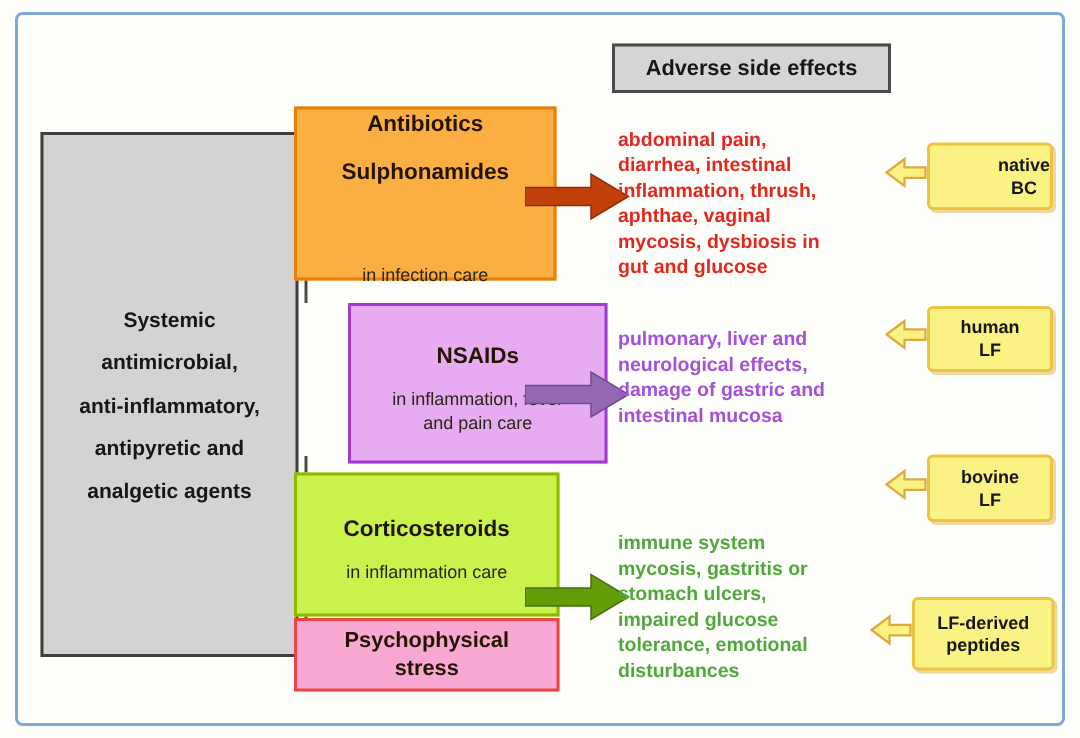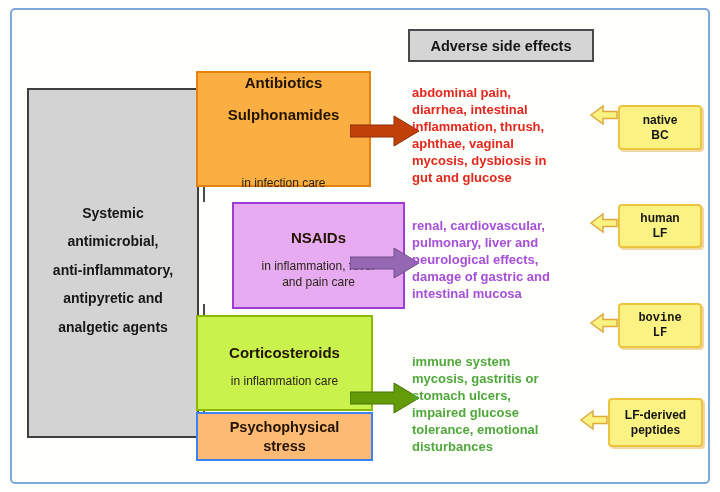--- a/index.html
+++ b/index.html
@@ -23,21 +23,21 @@
     display:flex;align-items:center;justify-content:center;text-align:center;
   }
   .agents-text{font-weight:bold;font-size:14px;line-height:28.5px;color:#161616;margin-top:14px;}
   .cat-box{
     position:absolute;text-align:center;
     display:flex;flex-direction:column;align-items:center;justify-content:center;
   }
   .cat-box.orange{left:196px;top:71px;width:171px;height:112px;background:#fbae42;border:2px solid #e8810b;gap:40px;}
   .cat-box.violet{left:196px;top:202px;width:169px;height:103px;background:#e7abf2;border:2px solid #a23bd6;margin-left:36px;}
   .cat-box.green1{left:196px;top:315px;width:173px;height:92px;background:#c9f24d;border:2px solid #8cb800;}
-  .cat-box.green2{left:196px;top:412px;width:173px;height:45px;background:#fdba74;border:2px solid #3b82f6;}
+  .cat-box.green2{left:196px;top:412px;width:173px;height:45px;background:#f9a8d4;border:2px solid #ef4444;}
   .cat-title{font-weight:bold;font-size:15px;color:#221400;line-height:32px;}
   .cat-box.green2 .cat-title{line-height:19px;font-size:14.5px;}
   .cat-sub{font-size:12px;color:#2b2417;line-height:16px;margin-top:4px;}
   .connector{position:absolute;left:203px;width:2px;background:#4a4a4a;}
   .conn1{top:184px;height:18px;}
   .conn2{top:304px;height:11px;}
   .conn3{top:406px;height:6px;}
   .big-arrow{position:absolute;width:70px;height:36px;}
   .arr1{left:350px;top:113px;}
   .arr2{left:350px;top:245px;}
@@ -48,23 +48,23 @@
   }
   .eff1{top:84px;color:#e3271d;}
   .eff2{top:217px;color:#a64fd8;}
   .eff3{top:353px;color:#50a83c;}
   .callout-box{
     position:absolute;background:#faf282;border:2px solid #ecc43f;border-radius:4px;
     box-shadow:2px 2px 0 rgba(224,168,50,0.45);
     display:flex;align-items:center;justify-content:center;text-align:center;
     font-weight:bold;font-size:12px;line-height:15px;color:#161616;
   }
-  .co1{left:618px;top:105px;width:80px;height:41px;}
+  .co1{left:618px;top:95px;width:80px;height:41px;justify-content:flex-end;}
   .co2{left:618px;top:204px;width:80px;height:40px;}
-  .co3{left:618px;top:303px;width:80px;height:41px;font-family:Liberation Mono, monospace;}
+  .co3{left:618px;top:303px;width:80px;height:41px;}
   .co4{left:608px;top:398px;width:91px;height:45px;}
   .callout-arrow{position:absolute;width:28px;height:22px;}
   .ca1{left:590px;top:104px;}
   .ca2{left:590px;top:212px;}
   .ca3{left:590px;top:312px;}
   .ca4{left:580px;top:409px;}
 </style>
 </head>
 <body>
 
@@ -130,21 +130,20 @@
   <div class="effect-block eff1">
     <div>abdominal pain,</div>
     <div>diarrhea, intestinal</div>
     <div>inflammation, thrush,</div>
     <div>aphthae, vaginal</div>
     <div>mycosis, dysbiosis in</div>
     <div>gut and glucose</div>
   </div>
 
   <div class="effect-block eff2">
-    <div>renal, cardiovascular,</div>
     <div>pulmonary, liver and</div>
     <div>neurological effects,</div>
     <div>damage of gastric and</div>
     <div>intestinal mucosa</div>
   </div>
 
   <div class="effect-block eff3">
     <div>immune system</div>
     <div>mycosis, gastritis or</div>
     <div>stomach ulcers,</div>

